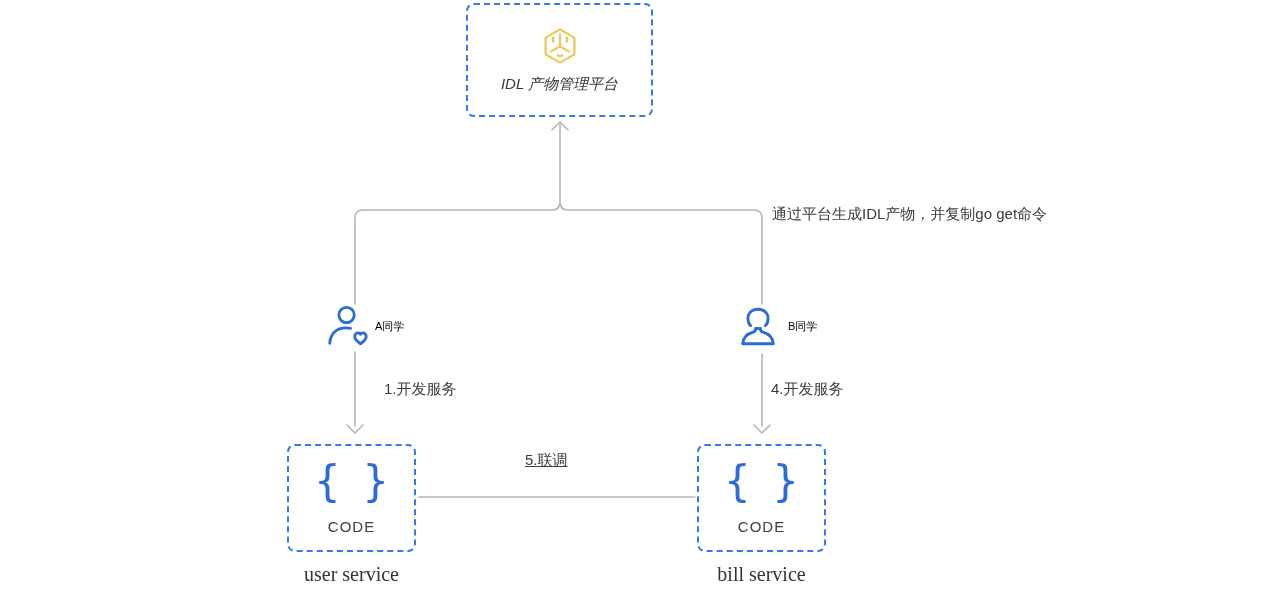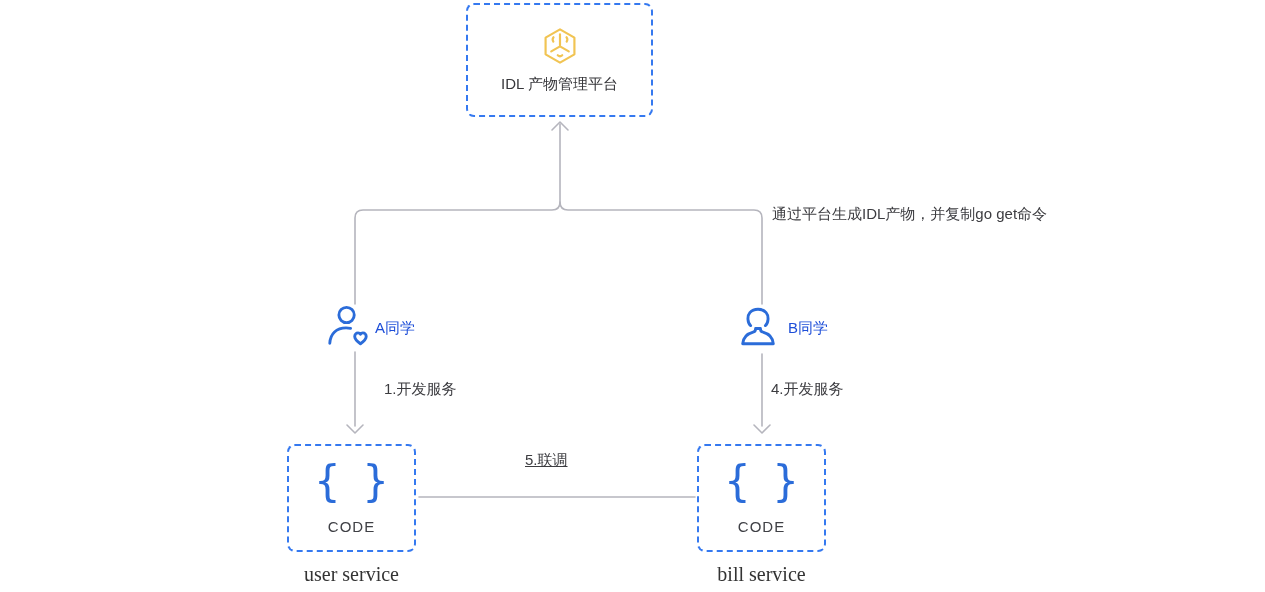--- a/index.html
+++ b/index.html
@@ -5,21 +5,21 @@
   html,body{margin:0;padding:0;background:#ffffff;}
   #canvas{
     position:relative;width:1265px;height:592px;background:#ffffff;overflow:hidden;
     font-family:"Liberation Sans","DejaVu Sans",sans-serif;color:#3a3a3e;
   }
   #connector-layer{position:absolute;left:0;top:0;z-index:0;}
   .node{
     position:absolute;z-index:1;border:2px dashed #3579f0;border-radius:8px;
     background:#ffffff;display:flex;flex-direction:column;align-items:center;box-sizing:border-box;
   }
-  #platform-node{left:466px;top:3px;width:187px;height:114px;justify-content:center;}
+  #platform-node{left:466px;top:3px;width:187px;height:114px;justify-content:center;font-style:italic;}
   #platform-node .plat-label{margin-top:9px;font-size:15px;color:#36363a;}
   .code-node{width:129px;height:108px;padding-top:12px;}
   #user-service-node{left:287px;top:444px;}
   #bill-service-node{left:697px;top:444px;}
   .braces{
     font-family:"DejaVu Sans",sans-serif;font-size:42px;line-height:48px;
     color:#2b6cd9;word-spacing:8px;font-weight:400;
   }
   .code-label{margin-top:12px;font-size:15px;letter-spacing:1px;color:#3f4045;}
   .service-name{position:absolute;z-index:1;width:129px;text-align:center;font-size:20px;color:#333;font-family:Liberation Serif, serif;}
@@ -29,21 +29,21 @@
   #step2-label{left:237px;top:219px;}
   #step3-label{left:772px;top:202px;line-height:23px;}
   #step1-label{left:384px;top:380px;}
   #step4-label{left:771px;top:380px;}
   #step5-label{left:525px;top:451px;text-decoration:underline;}
   .actor{position:absolute;z-index:1;}
   #actor-a-icon{left:325px;top:303px;}
   #actor-b-icon{left:735px;top:304px;}
   #actor-a-label{left:375px;top:319px;}
   #actor-b-label{left:788px;top:319px;}
-  .actor-label{position:absolute;z-index:1;font-size:15px;color:#1d4ed8;}
+  .actor-label{position:absolute;z-index:1;font-size:11px;color:#000000;}
 </style>
 </head>
 <body>
 
 <div id="canvas">
 
   <svg id="connector-layer" width="1265" height="592" viewBox="0 0 1265 592" fill="none" stroke="#b5b5bd" stroke-width="1.6" stroke-linecap="round" stroke-linejoin="round">
     <path d="M355 304 L355 218 Q355 210 363 210 L552 210 Q560 210 560 202 L560 124"></path>
     <path d="M762 304 L762 218 Q762 210 754 210 L568 210 Q560 210 560 202"></path>
     <polyline points="552,130 560,122 568,130"></polyline>

